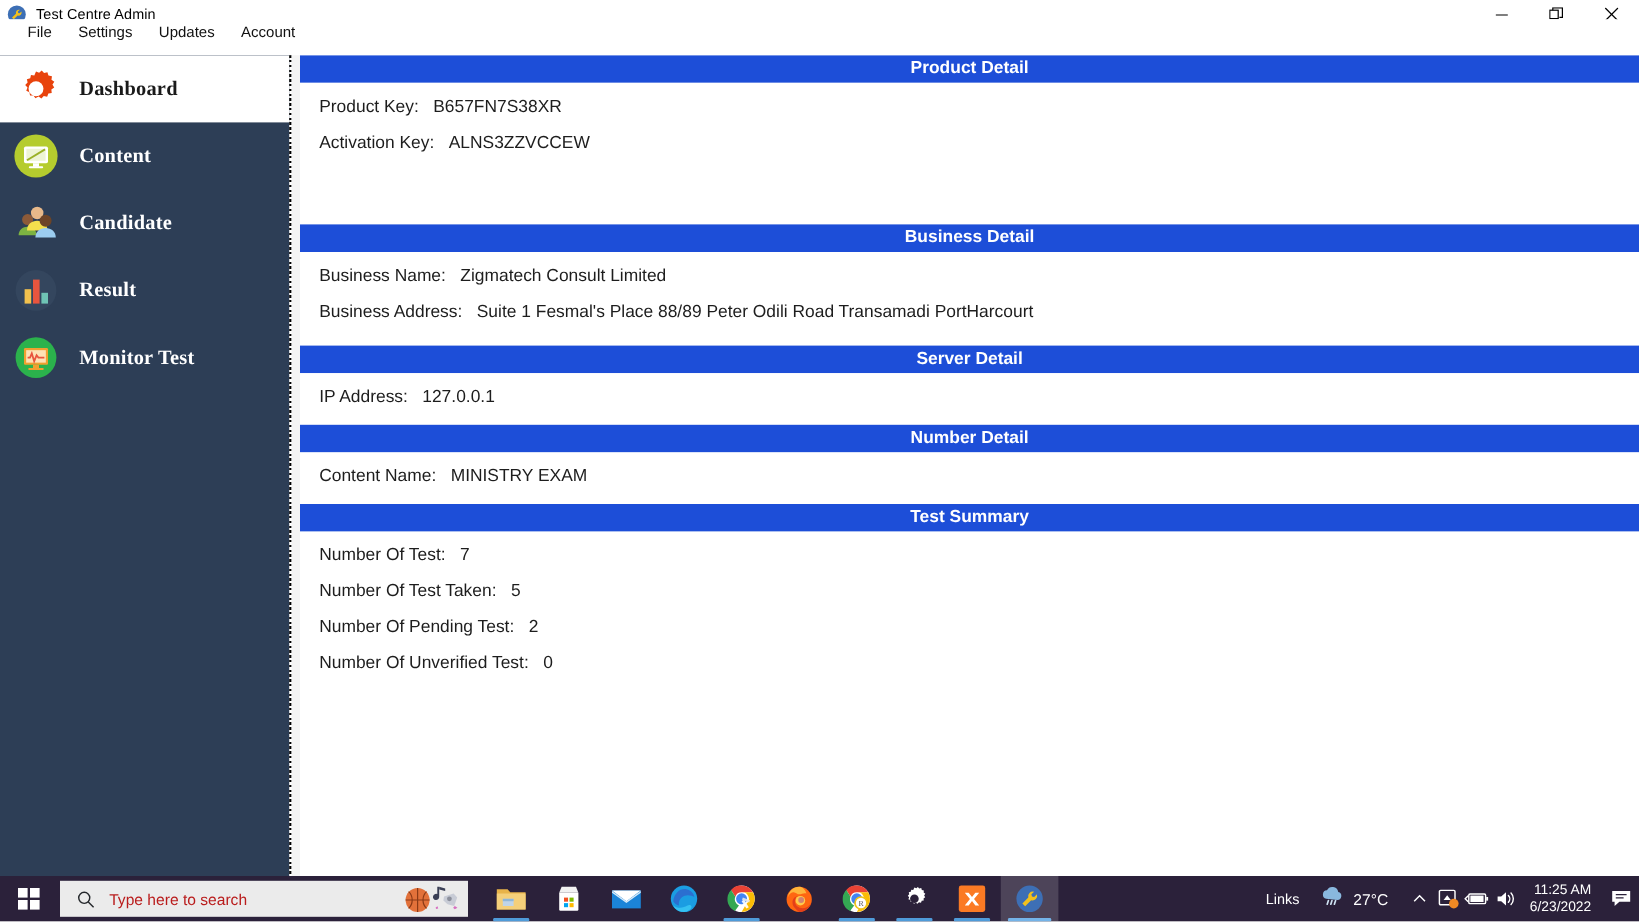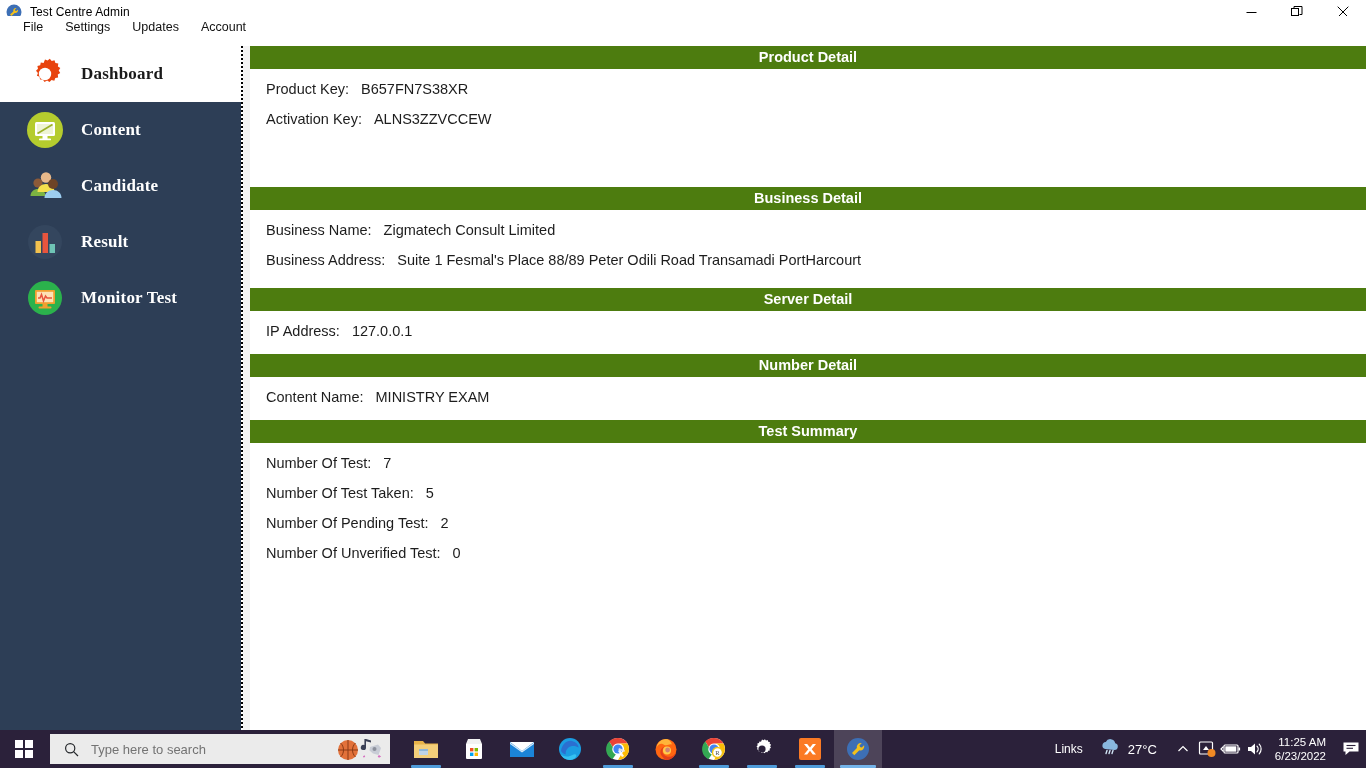--- a/index.html
+++ b/index.html
@@ -49,21 +49,21 @@
   
   #sidebar {
     position: absolute; top: 46px; left: 0;
     width: 241px; height: 684px;
     background: #2d3e56;
     overflow: hidden;
   }
   .nav-item {
     height: 56px;
     display: flex; align-items: center;
-    padding-left: 23px;
+    padding-left: 8px;
     cursor: default;
   }
   .nav-item.active { background: #ffffff; }
   .nav-item .nav-icon {
     width: 44px; height: 44px; flex: 0 0 44px;
     margin-right: 14px;
     display: flex; align-items: center; justify-content: center;
   }
   .nav-item .nav-label {
     font-size: 17px; font-weight: bold; color: #ffffff;
@@ -85,21 +85,21 @@
   }
 
   
   #content {
     position: absolute; top: 46px; left: 250px;
     width: 1116px; height: 684px;
     background: #ffffff;
     overflow: hidden;
   }
   .section-header {
-    background: #4d7c0f;
+    background: #1d4ed8;
     color: #ffffff;
     font-size: 14.5px; font-weight: bold;
     text-align: center;
     line-height: 23px; height: 23px;
     font-family: "Liberation Sans", sans-serif;
   }
   .section-body { background: #ffffff; }
   .field-row {
     display: flex; align-items: baseline;
     padding-left: 16px;
@@ -126,21 +126,21 @@
     display: flex; align-items: center; justify-content: center;
   }
   #search-box {
     width: 340px; height: 30px;
     background: #ebebeb;
     display: flex; align-items: center;
     margin-left: 2px;
     position: relative;
   }
   #search-box .mag { margin-left: 14px; margin-right: 12px; display:flex; }
-  #search-placeholder { font-size: 13px; color: #737373; }
+  #search-placeholder { font-size: 13px; color: #b91c1c; }
   #search-doodle { position: absolute; right: 4px; top: 2px; }
 
   .tasks { display: flex; align-items: center; margin-left: 12px; height: 38px; }
   .task-btn {
     width: 48px; height: 38px; position: relative;
     display: flex; align-items: center; justify-content: center;
   }
   .task-btn.running::after {
     content: ""; position: absolute; bottom: 0; left: 9px;
     width: 30px; height: 3px; background: #4f9bd9; border-radius: 1px;

